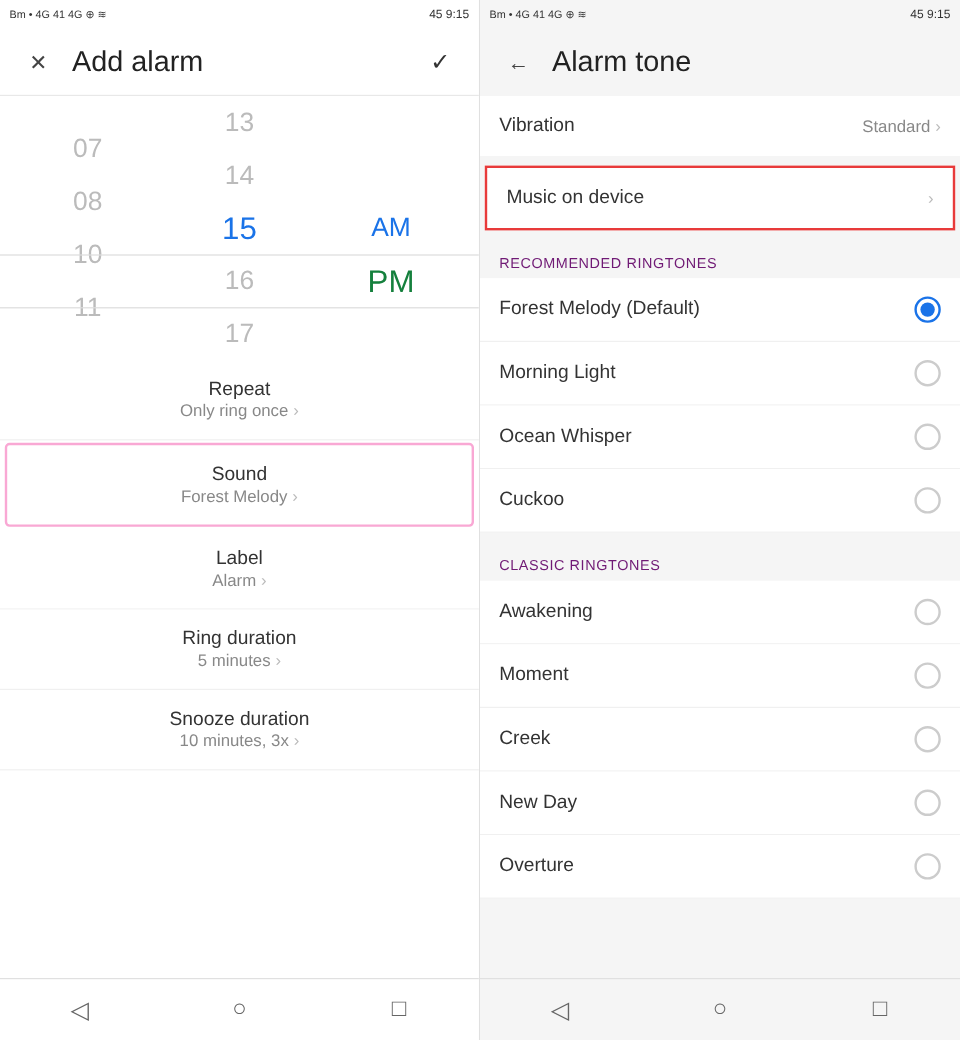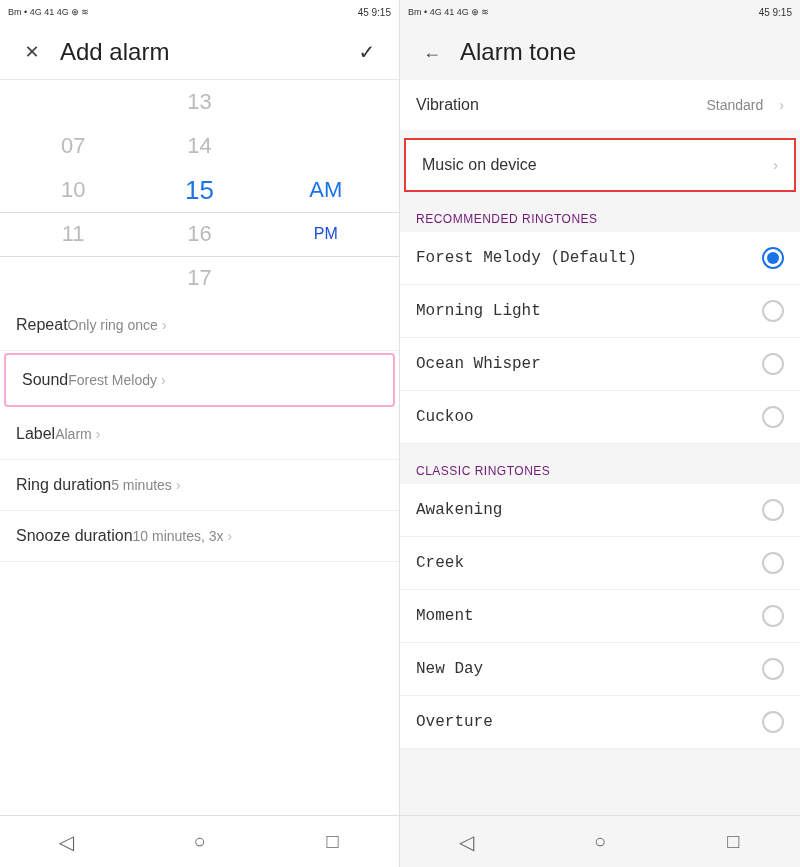--- a/index.html
+++ b/index.html
@@ -112,37 +112,38 @@
       color: #1a73e8;
       font-size: 26px;
       font-weight: 500;
     }
     .time-num.ampm-selected {
       color: #1a73e8;
       font-size: 22px;
       font-weight: 500;
     }
     .time-num.ampm-dim {
-      font-size: 16px;
-      color: #1d4ed8;
+      font-size: 26px;
+      color: #15803d;
     }
 
     
     .settings-list {
       flex: 1;
       background: #fff;
     }
     .settings-item {
       display: flex;
       align-items: center;
       justify-content: flex-start;
       padding: 16px 16px;
       border-bottom: 1px solid #f0f0f0;
       cursor: pointer;
       background: #fff;
+      flex-direction: column;
     }
     .settings-item-label {
       font-size: 16px;
       color: #333;
     }
     .settings-item-value {
       font-size: 14px;
       color: #888;
       display: flex;
       align-items: center;
@@ -164,21 +165,21 @@
 
     .vibration-row {
       background: #fff;
       display: flex;
       align-items: center;
       justify-content: space-between;
       padding: 16px 16px;
       margin-bottom: 8px;
     }
     .vibration-label { font-size: 16px; color: #333; }
-    .vibration-value { font-size: 14px; color: #888; display: flex; align-items: center; gap: 16px; justify-content: flex-end; }
+    .vibration-value { font-size: 14px; color: #888; display: flex; align-items: center; gap: 4px; justify-content: flex-end; }
 
     .music-device-row {
       background: #fff;
       display: flex;
       align-items: center;
       justify-content: space-between;
       padding: 16px 16px;
       border: 2px solid #e83a3a;
       border-radius: 0;
       margin: 0 4px 8px 4px;
@@ -199,21 +200,21 @@
     }
     .ringtone-item {
       display: flex;
       align-items: center;
       justify-content: space-between;
       padding: 15px 16px;
       border-bottom: 1px solid #f0f0f0;
       cursor: pointer;
       background: #fff;
     }
-    .ringtone-label { font-size: 16px; color: #333; font-family: Liberation Mono, monospace; }
+    .ringtone-label { font-size: 16px; color: #333; }
 
     
     .radio {
       width: 22px;
       height: 22px;
       border-radius: 50%;
       border: 2px solid #ccc;
       display: flex;
       align-items: center;
       justify-content: center;
@@ -270,20 +271,21 @@
     <div class="icon-btn">✕</div>
     <div class="top-bar-title">Add alarm</div>
     <div class="icon-btn check-icon">✓</div>
   </div>
 
   <div class="time-picker">
     <div class="time-columns">
 
       <div class="time-col">
         <div class="time-num">07</div>
+        <div class="time-num">08</div>
         <div class="time-num">10</div>
         <div class="time-num">11</div>
       </div>
 
       <div class="time-col">
         <div class="time-num">13</div>
         <div class="time-num">14</div>
         <div class="time-num selected">15</div>
         <div class="time-num">16</div>
         <div class="time-num">17</div>
@@ -395,25 +397,25 @@
   </div>
 
   <div style="height:8px; background:#f5f5f5;"></div>
   <div class="section-header">CLASSIC RINGTONES</div>
   <div class="ringtone-list">
     <div class="ringtone-item">
       <span class="ringtone-label">Awakening</span>
       <div class="radio"></div>
     </div>
     <div class="ringtone-item">
+      <span class="ringtone-label">Moment</span>
+      <div class="radio"></div>
+    </div>
+    <div class="ringtone-item">
       <span class="ringtone-label">Creek</span>
-      <div class="radio"></div>
-    </div>
-    <div class="ringtone-item">
-      <span class="ringtone-label">Moment</span>
       <div class="radio"></div>
     </div>
     <div class="ringtone-item">
       <span class="ringtone-label">New Day</span>
       <div class="radio"></div>
     </div>
     <div class="ringtone-item">
       <span class="ringtone-label">Overture</span>
       <div class="radio"></div>
     </div>

